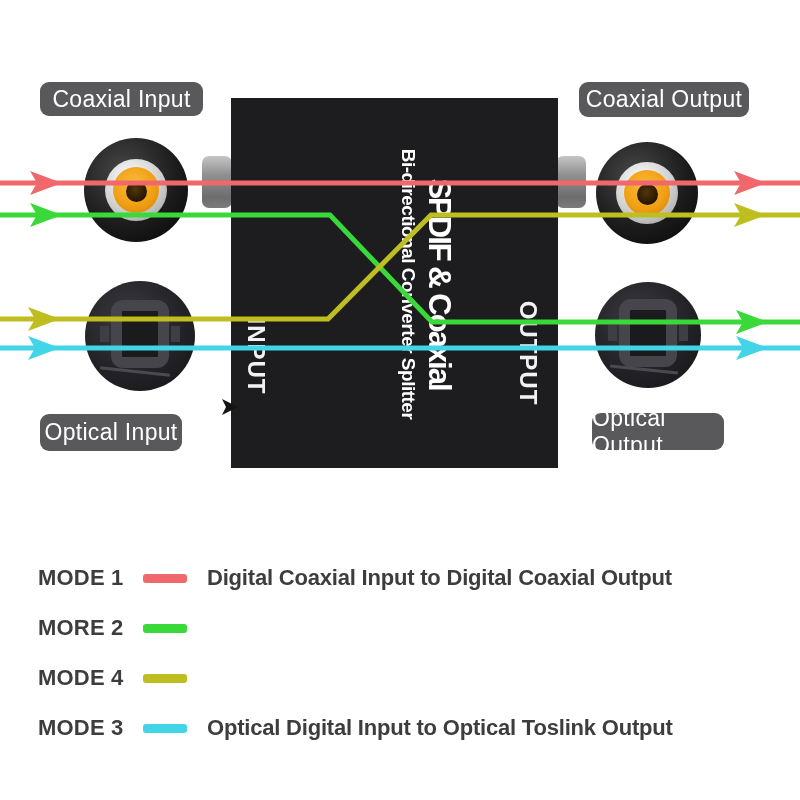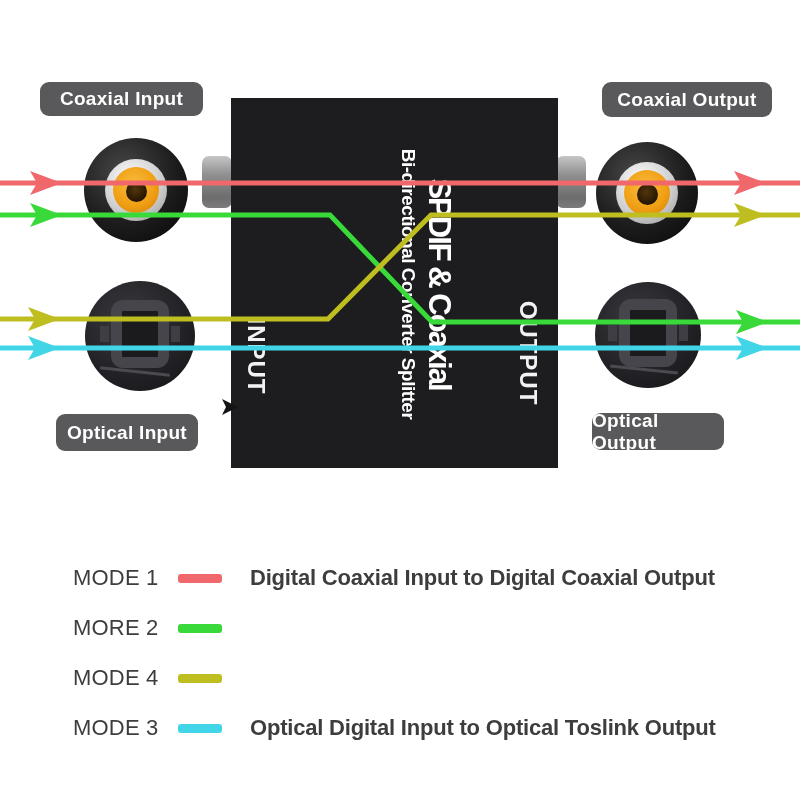--- a/index.html
+++ b/index.html
@@ -3,26 +3,26 @@
 <meta charset="utf-8">
 <style>
   html,body{margin:0;padding:0;background:#fff;}
   #canvas{
     position:relative;width:800px;height:800px;background:#ffffff;overflow:hidden;
     font-family:"Liberation Sans", sans-serif;
   }
   
   .pill{
     position:absolute;background:#59595b;color:#fff;border-radius:9px;
-    font-size:19px;font-weight:bold;display:flex;align-items:center;justify-content:center;
+    font-size:23px;font-weight:normal;display:flex;align-items:center;justify-content:center;
     letter-spacing:.3px;z-index:1;
   }
   #pill-coax-in {left:40px; top:82px;  width:163px;height:34px;}
-  #pill-coax-out{left:602px;top:82px;  width:170px;height:35px;}
-  #pill-opt-in  {left:56px; top:414px; width:142px;height:37px;}
+  #pill-coax-out{left:579px;top:82px;  width:170px;height:35px;}
+  #pill-opt-in  {left:40px; top:414px; width:142px;height:37px;}
   #pill-opt-out {left:592px;top:413px; width:132px;height:37px;}
 
   
   #device{
     position:absolute;left:231px;top:98px;width:327px;height:370px;
     background:#1d1d1f;z-index:2;
   }
   .rot{position:absolute;transform:rotate(90deg);transform-origin:50% 50%;color:#fff;text-align:center;}
   #device-io-input {left:-35px;top:241px;width:120px;height:34px;line-height:34px;
     font-size:24px;font-weight:bold;letter-spacing:1px;color:#f2f2f2;}
@@ -65,23 +65,23 @@
   .tos .glint{position:absolute;left:14%;bottom:16%;width:64%;height:3px;background:#4a4a50;transform:rotate(6deg);}
   #tos-left {left:85px; top:281px;width:110px;height:110px;}
   #tos-right{left:595px;top:282px;width:106px;height:106px;}
 
   
   #wires{position:absolute;left:0;top:0;z-index:5;pointer-events:none;}
 
   
   .legend-row{position:absolute;left:38px;height:30px;display:flex;align-items:center;z-index:1;}
   #legend-row-1{top:563px;} #legend-row-2{top:613px;justify-content:space-between;} #legend-row-3{top:663px;} #legend-row-4{top:713px;}
-  .mode-label{width:105px;font-size:22px;font-weight:normal;color:#3d3d3d;letter-spacing:.2px;margin-left:35px;}
+  .mode-label{width:105px;font-size:22px;font-weight:bold;color:#3d3d3d;letter-spacing:.2px;}
   .dash{width:44px;height:9px;border-radius:3px;flex:0 0 auto;}
-  .mode-desc{margin-left:28px;font-size:22px;font-weight:bold;color:#3d3d3d;letter-spacing:-.2px;white-space:nowrap;}
+  .mode-desc{margin-left:20px;font-size:22px;font-weight:bold;color:#3d3d3d;letter-spacing:-.2px;white-space:nowrap;}
 </style>
 </head>
 <body>
 
 <div id="canvas">
 
   <div class="pill" id="pill-coax-in">Coaxial Input</div>
   <div class="pill" id="pill-coax-out">Coaxial Output</div>
   <div class="pill" id="pill-opt-in">Optical Input</div>
   <div class="pill" id="pill-opt-out">Optical Output</div>

